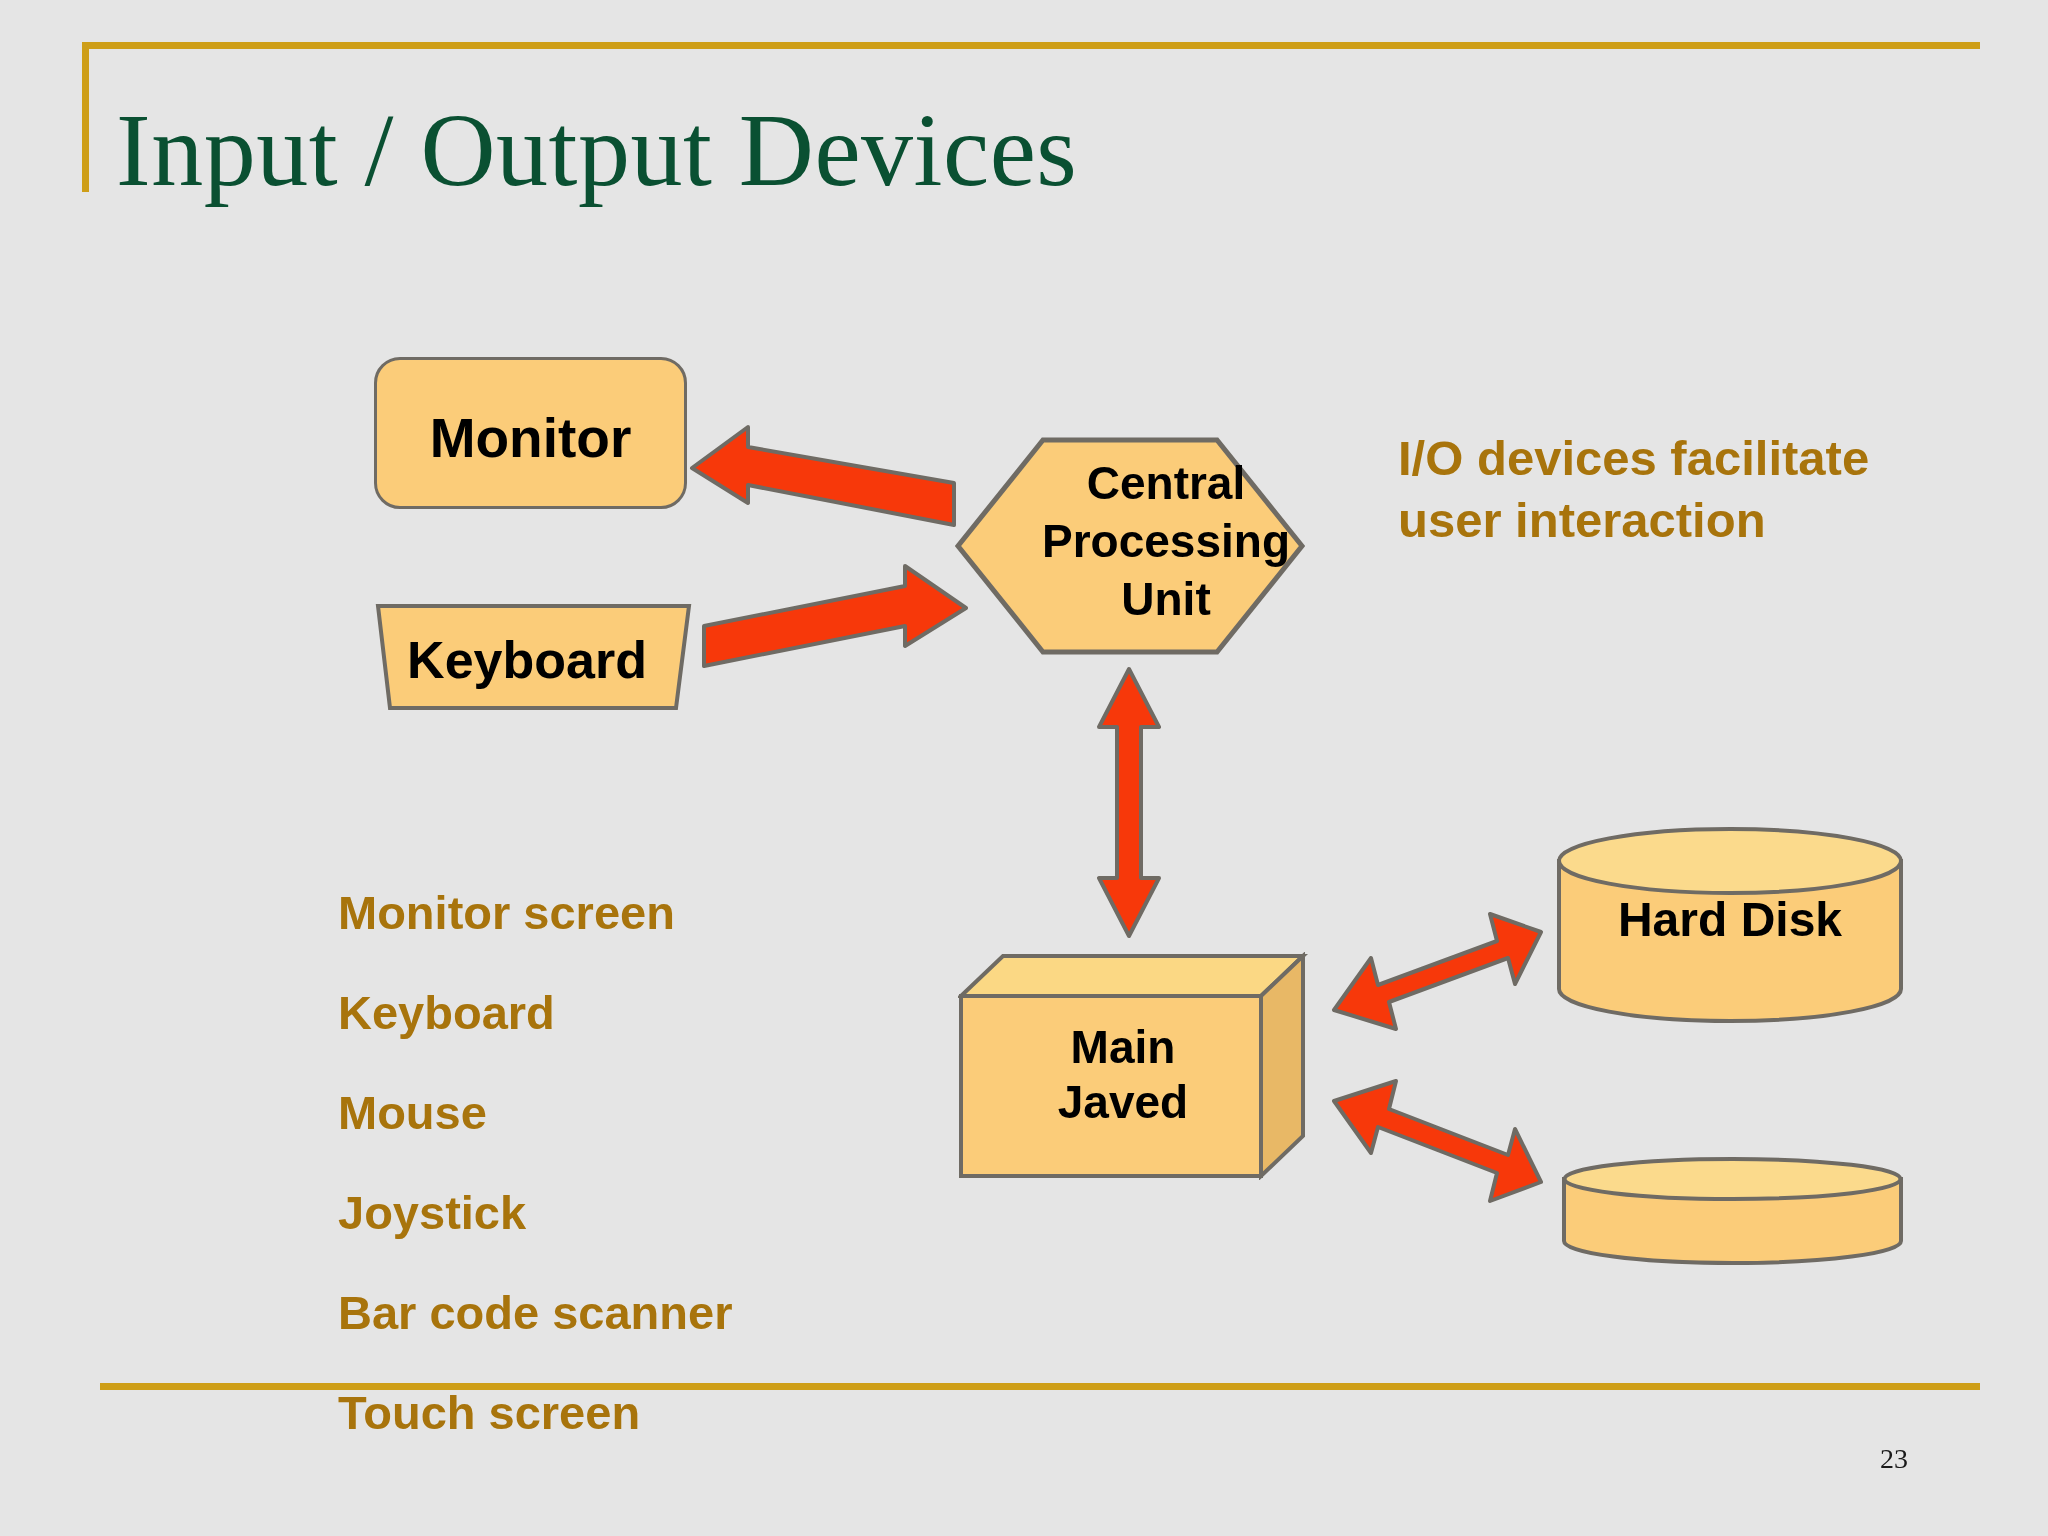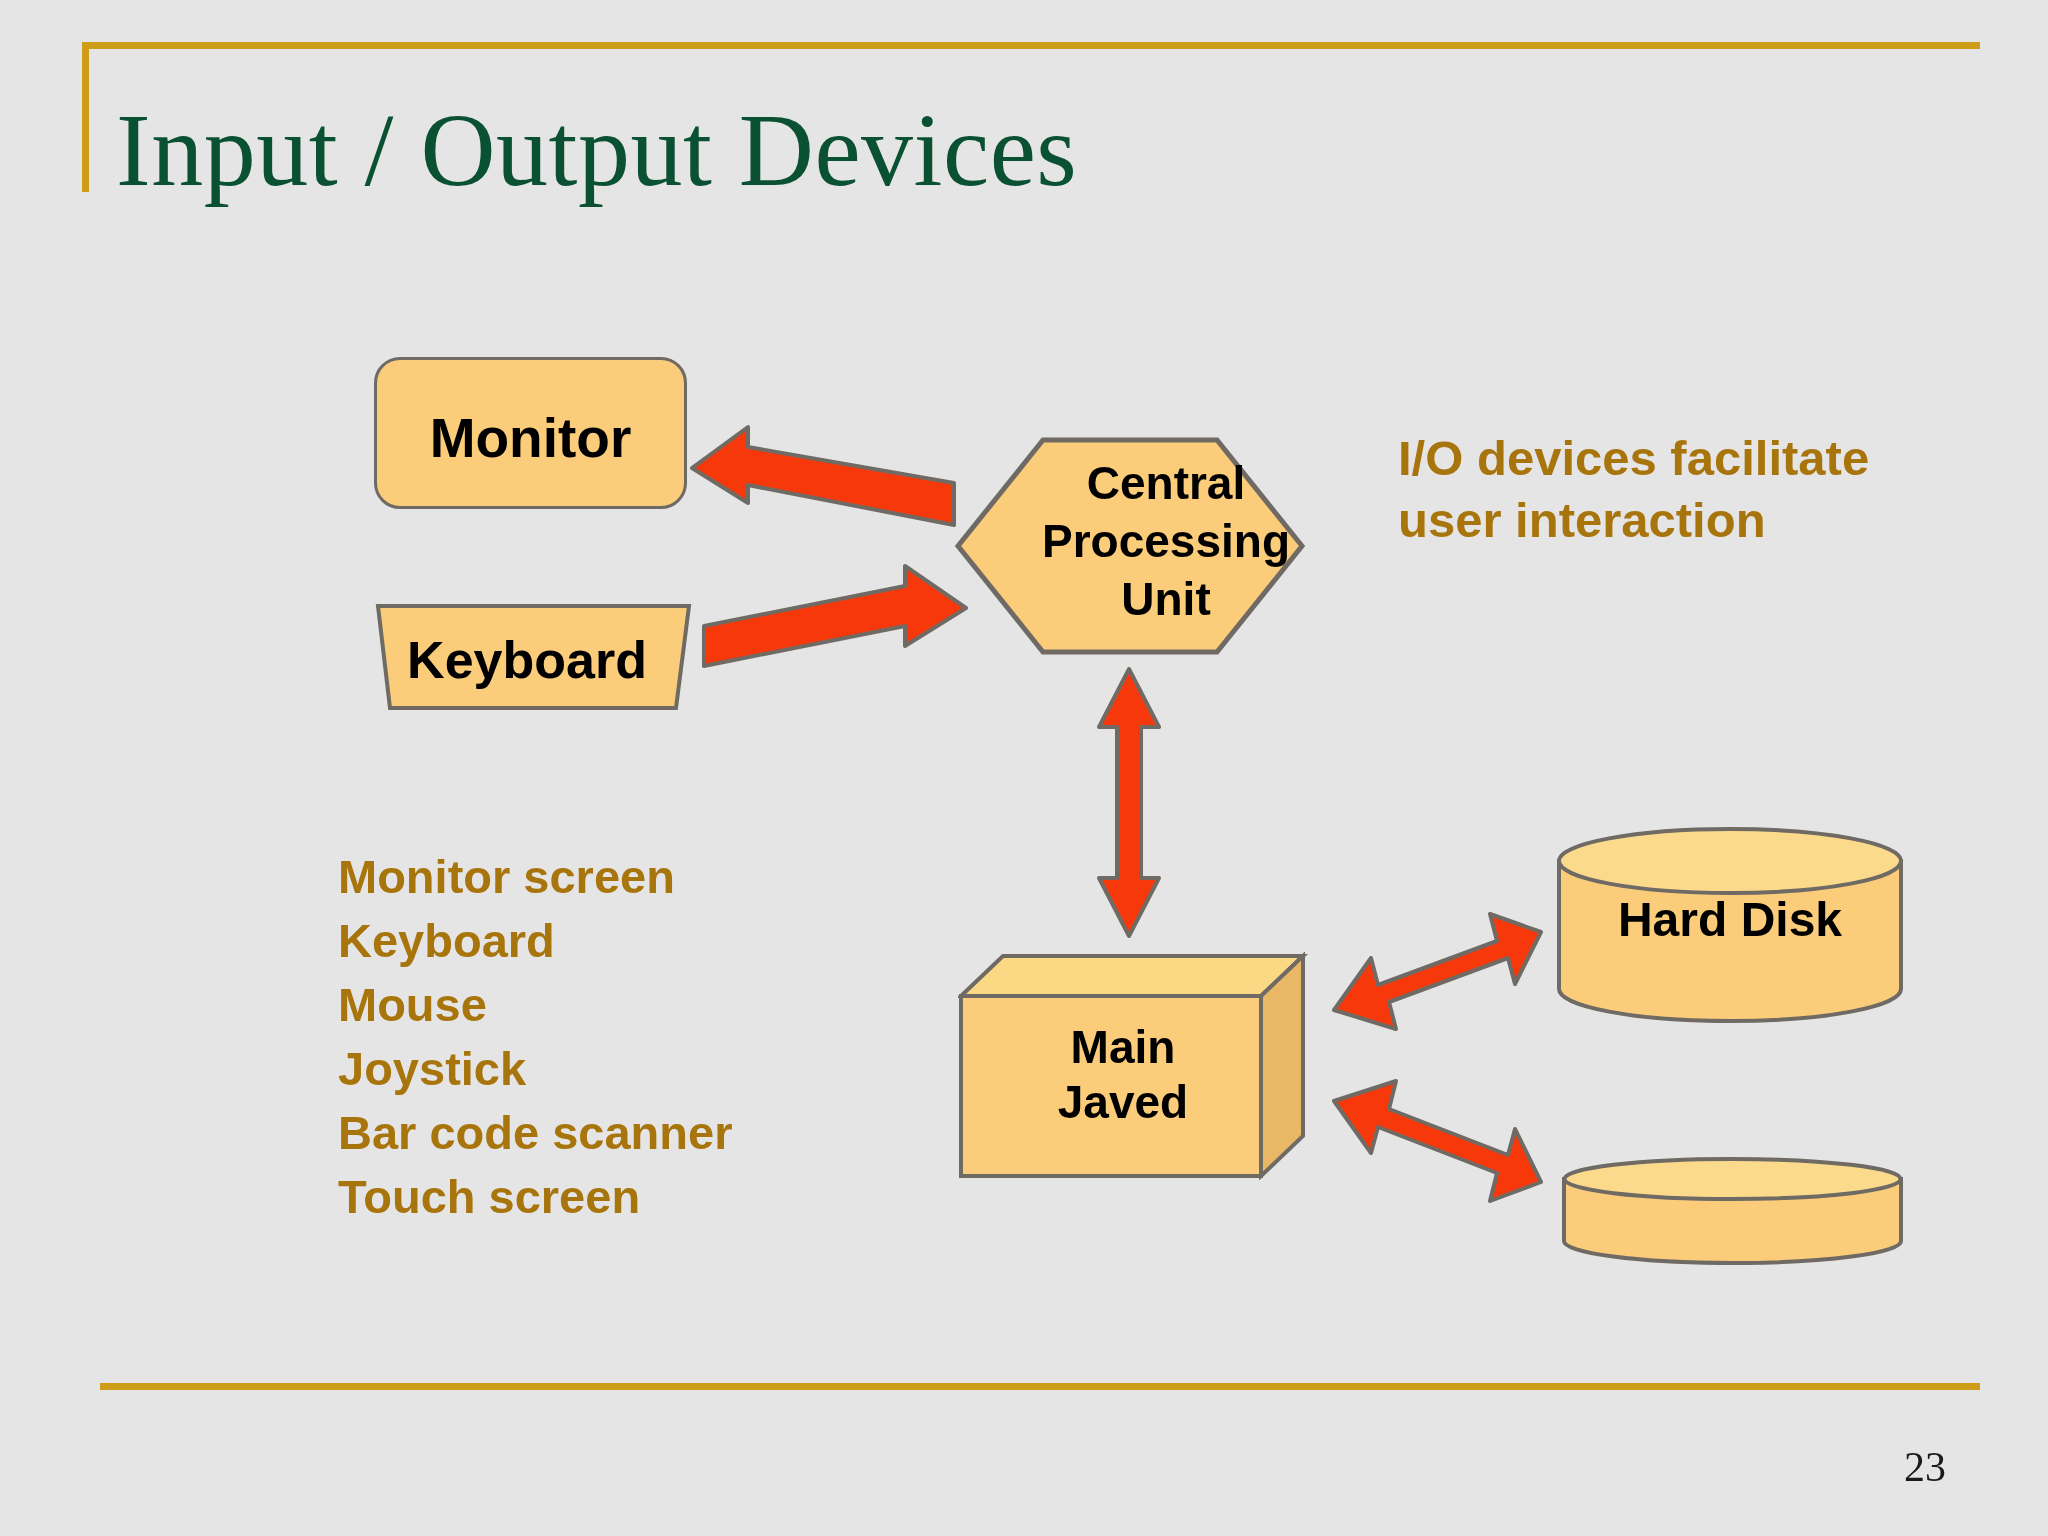--- a/index.html
+++ b/index.html
@@ -133,21 +133,21 @@
   
   .device-list {
     position: absolute;
     left: 338px;
     top: 845px;
     color: #A8740C;
     font-size: 47px;
     font-weight: bold;
     line-height: 1.36;
   }
-  .device-list div { white-space: nowrap; }
+  .device-list div { white-space: nowrap; margin-top: 36px; }
 
   
   .memory-shape {
     position: absolute;
     left: 958px;
     top: 952px;
     width: 350px;
     height: 228px;
   }
   .memory-shape svg { display: block; }
@@ -214,23 +214,22 @@
     text-align: center;
     font-family: "Liberation Serif", serif;
     font-size: 36px;
     color: #1A1A1A;
   }
   .page-number {
     position: absolute;
     left: 1880px;
     top: 1443px;
     width: 90px;
-    text-align: center;
     font-family: "Liberation Serif", serif;
-    font-size: 42px;
+    font-size: 28px;
     color: #1A1A1A;
   }
 </style>
 </head>
 <body>
 
 <div id="slide">
 
   <div class="rule-top"></div>
   <div class="rule-left"></div>

